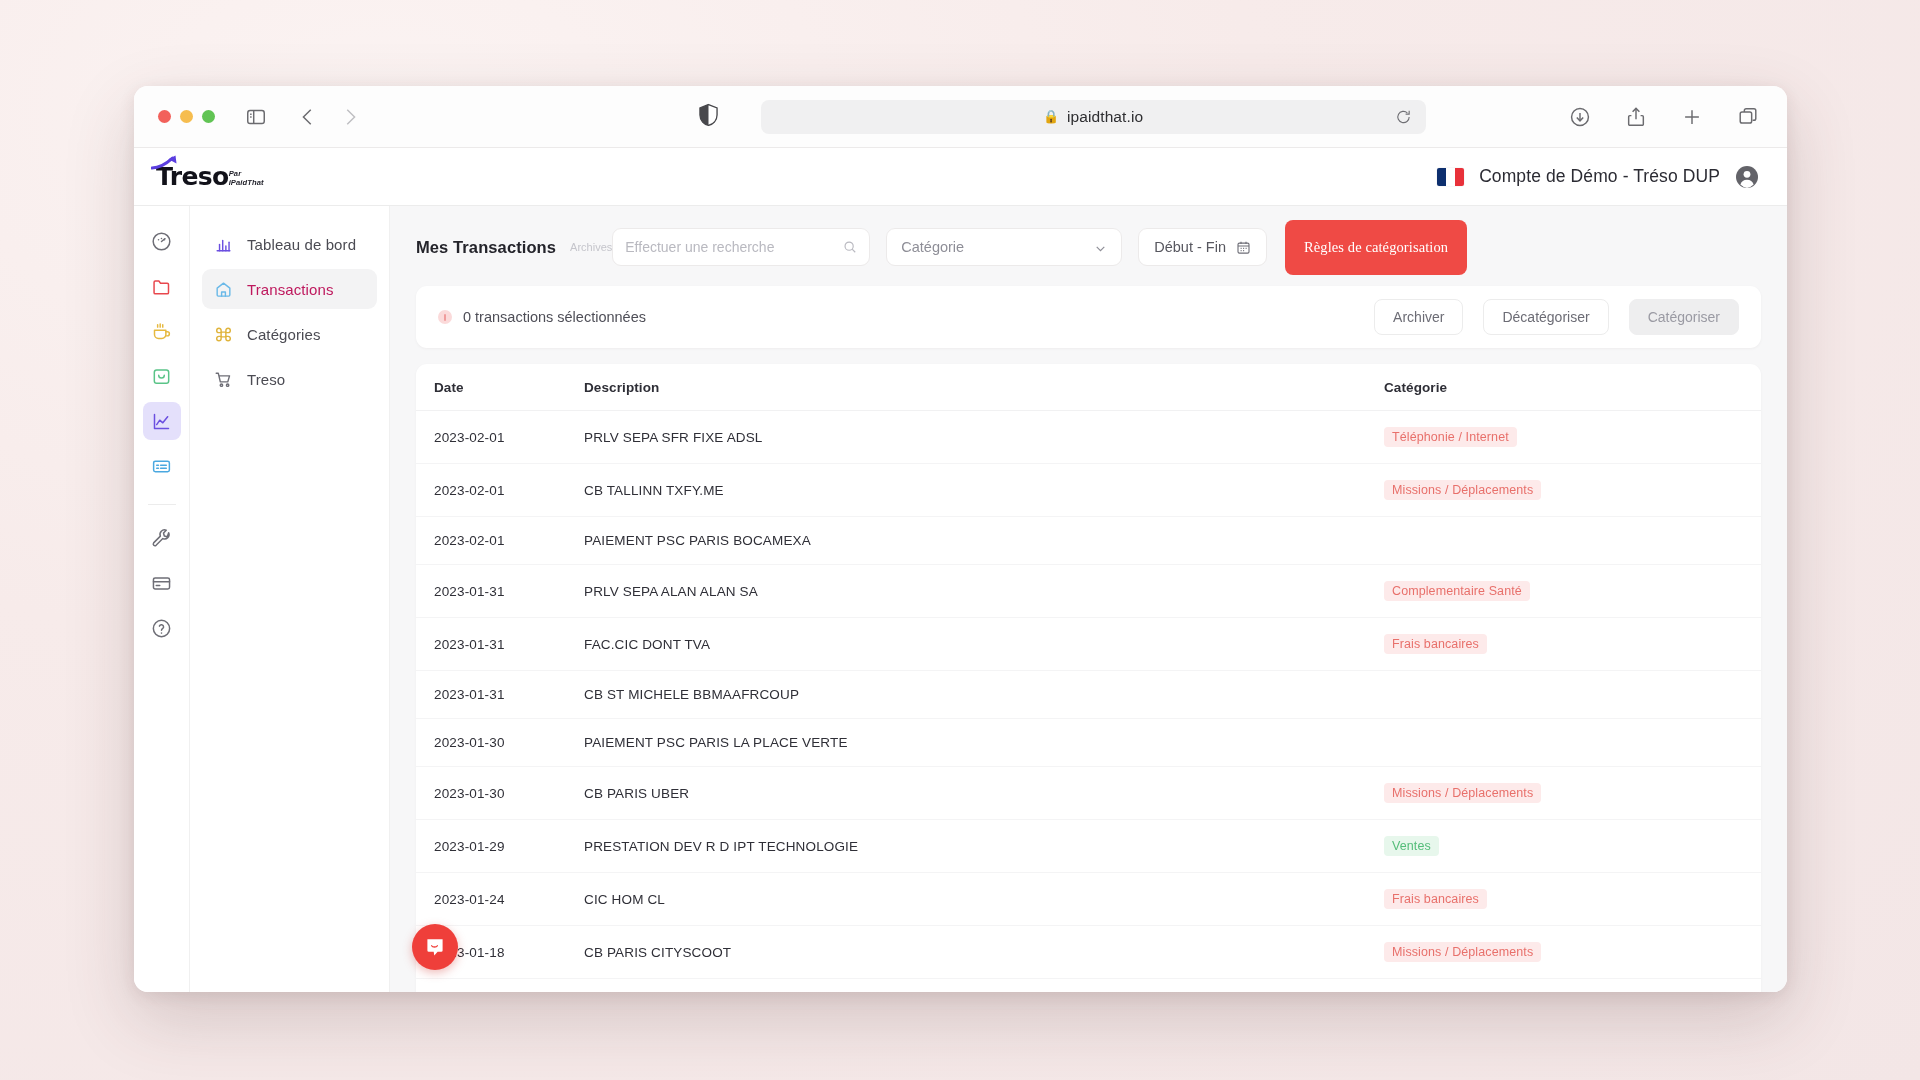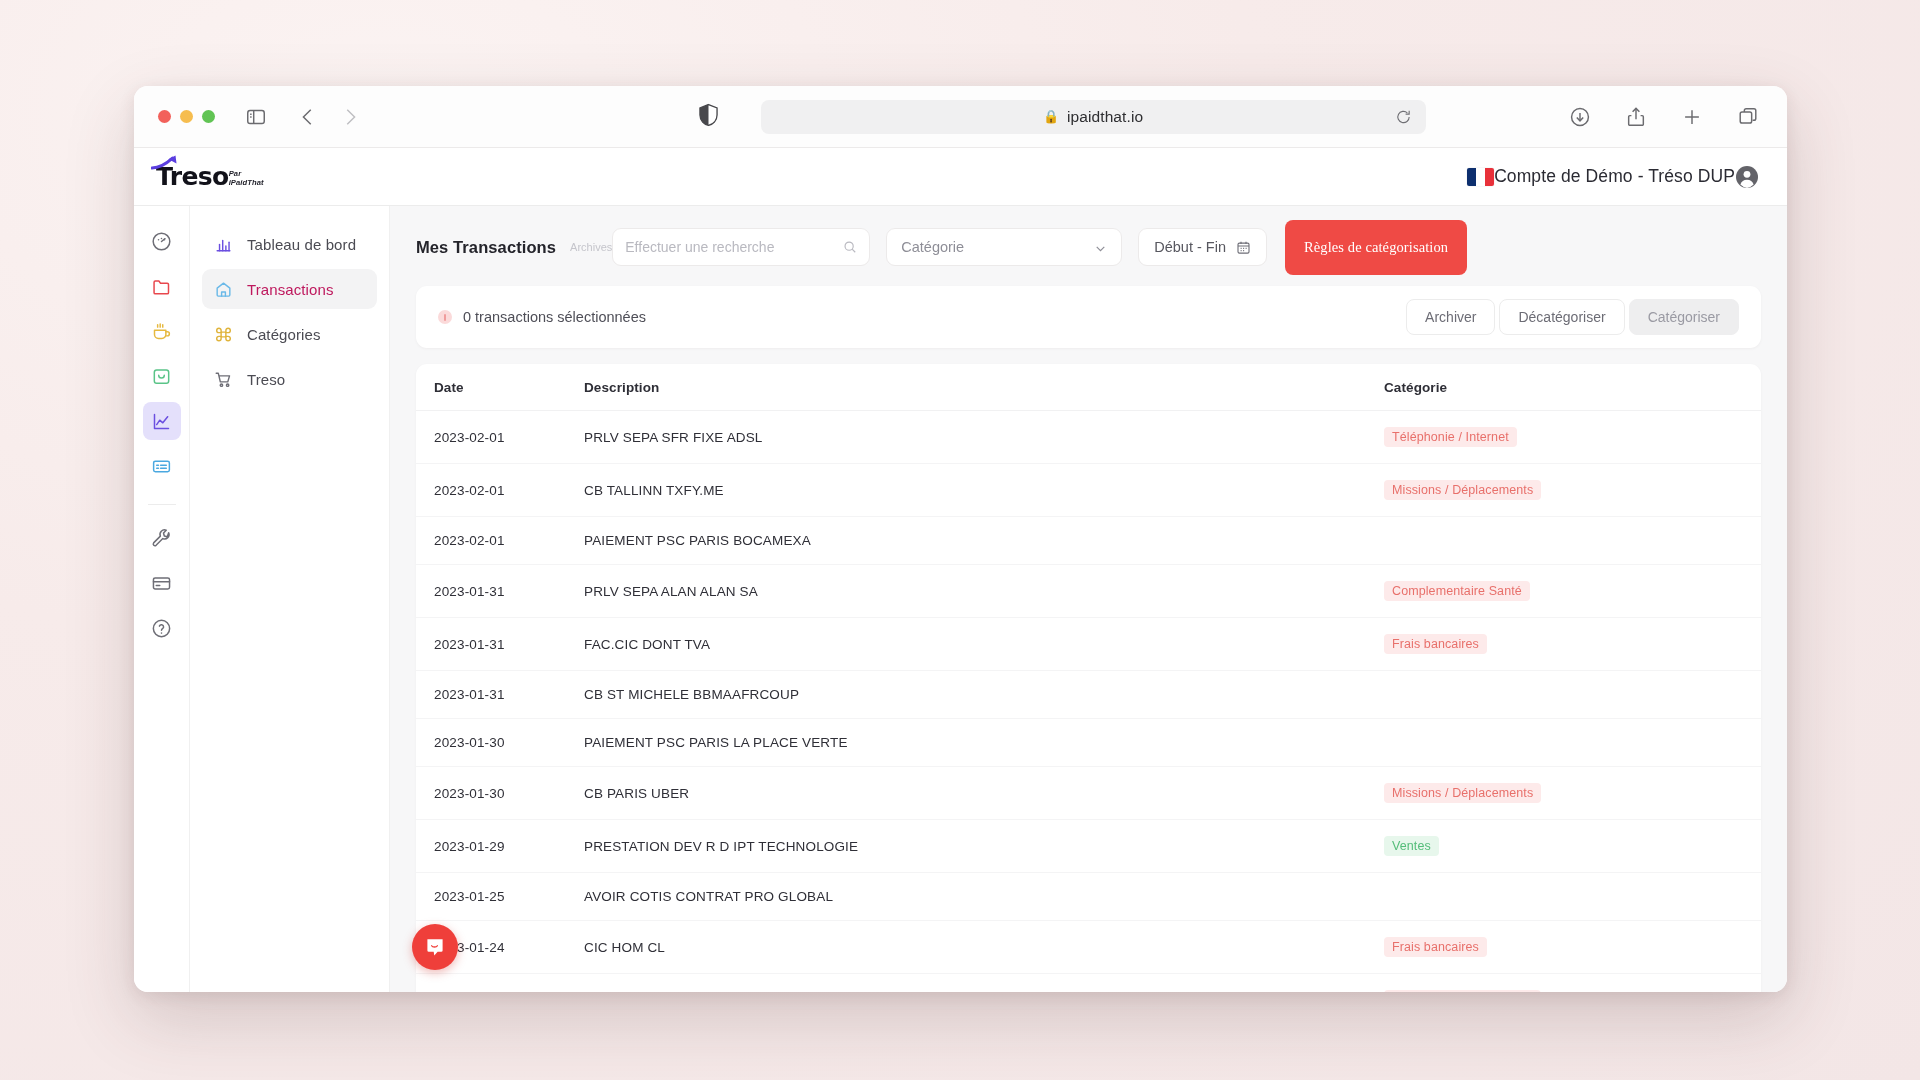--- a/index.html
+++ b/index.html
@@ -96,21 +96,21 @@
   .logo-sub {
     font-size: 7.6px;
     font-style: italic;
     font-weight: 700;
     color: #23232c;
     letter-spacing: .1px;
     margin-top: 2px;
   }
   .header-right {
     margin-left: auto;
-    display: flex; align-items: center;  text-align: right;
+    display: flex; align-items: center; gap: 15px; text-align: right;
   }
   .flag-fr {
     width: 27px; height: 18px;
     display: flex;
     border-radius: 2px; overflow: hidden;
     box-shadow: 0 0 0 .5px rgba(0,0,0,.06);
   }
   .flag-fr i { flex: 1; }
   .flag-fr .b { background: #0d2f6e; }
   .flag-fr .w { background: #ffffff; }
@@ -258,21 +258,21 @@
   }
   .sel-dot {
     width: 14px; height: 14px; border-radius: 50%;
     background: #fbdada;
     display: flex; align-items: center; justify-content: center;
     margin-right: 11px;
     flex: none;
   }
   .sel-dot i { width: 1.6px; height: 7px; background: #f09c9c; border-radius: 1px; }
   .sel-text { font-size: 14.5px; color: #4e4e57; }
-  .sel-actions { margin-left: auto; display: flex; gap: 4px; }
+  .sel-actions { margin-left: auto; display: flex; gap: 20px; }
   .sel-btn {
     height: 36px;
     padding: 0 18px;
     border-radius: 8px;
     border: 1px solid #ececec;
     background: #fff;
     font-size: 14px;
     font-family: inherit;
     color: #6c6c75;
     cursor: pointer;
@@ -670,26 +670,20 @@
                 <td class="c-cat"><span class="badge neg">Missions / Déplacements</span></td>
                 <td class="c-amt"></td>
               </tr>
               <tr>
                 <td class="c-date">2023-01-29</td>
                 <td class="c-desc">PRESTATION DEV R D IPT TECHNOLOGIE</td>
                 <td class="c-cat"><span class="badge pos">Ventes</span></td>
                 <td class="c-amt"></td>
               </tr>
               <tr>
-                <td class="c-date">2023-01-25</td>
-                <td class="c-desc">AVOIR COTIS CONTRAT PRO GLOBAL</td>
-                <td class="c-cat"></td>
-                <td class="c-amt"></td>
-              </tr>
-              <tr>
                 <td class="c-date">2023-01-24</td>
                 <td class="c-desc">CIC HOM CL</td>
                 <td class="c-cat"><span class="badge neg">Frais bancaires</span></td>
                 <td class="c-amt"></td>
               </tr>
               <tr>
                 <td class="c-date">2023-01-18</td>
                 <td class="c-desc">CB PARIS CITYSCOOT</td>
                 <td class="c-cat"><span class="badge neg">Missions / Déplacements</span></td>
                 <td class="c-amt"></td>

